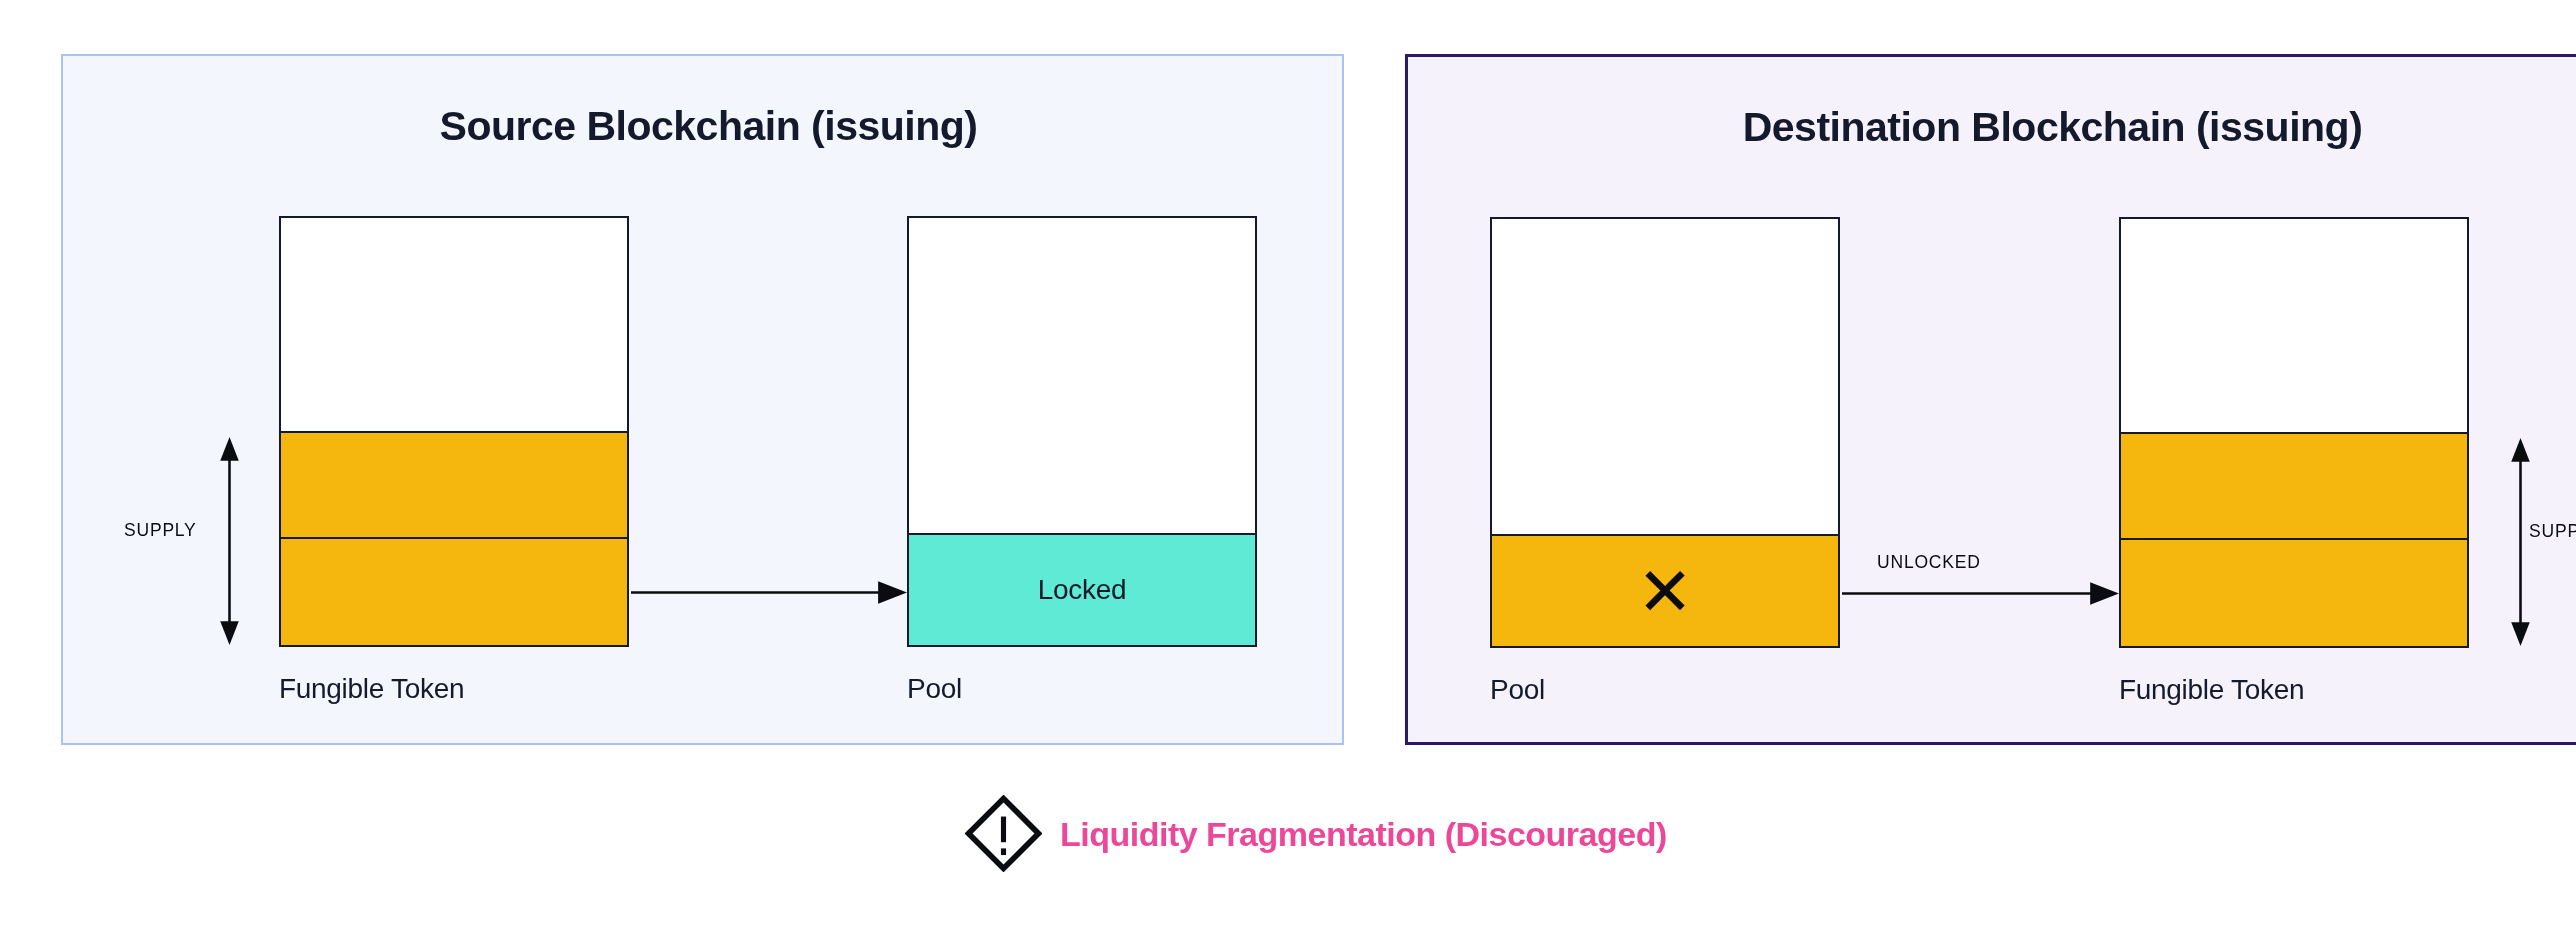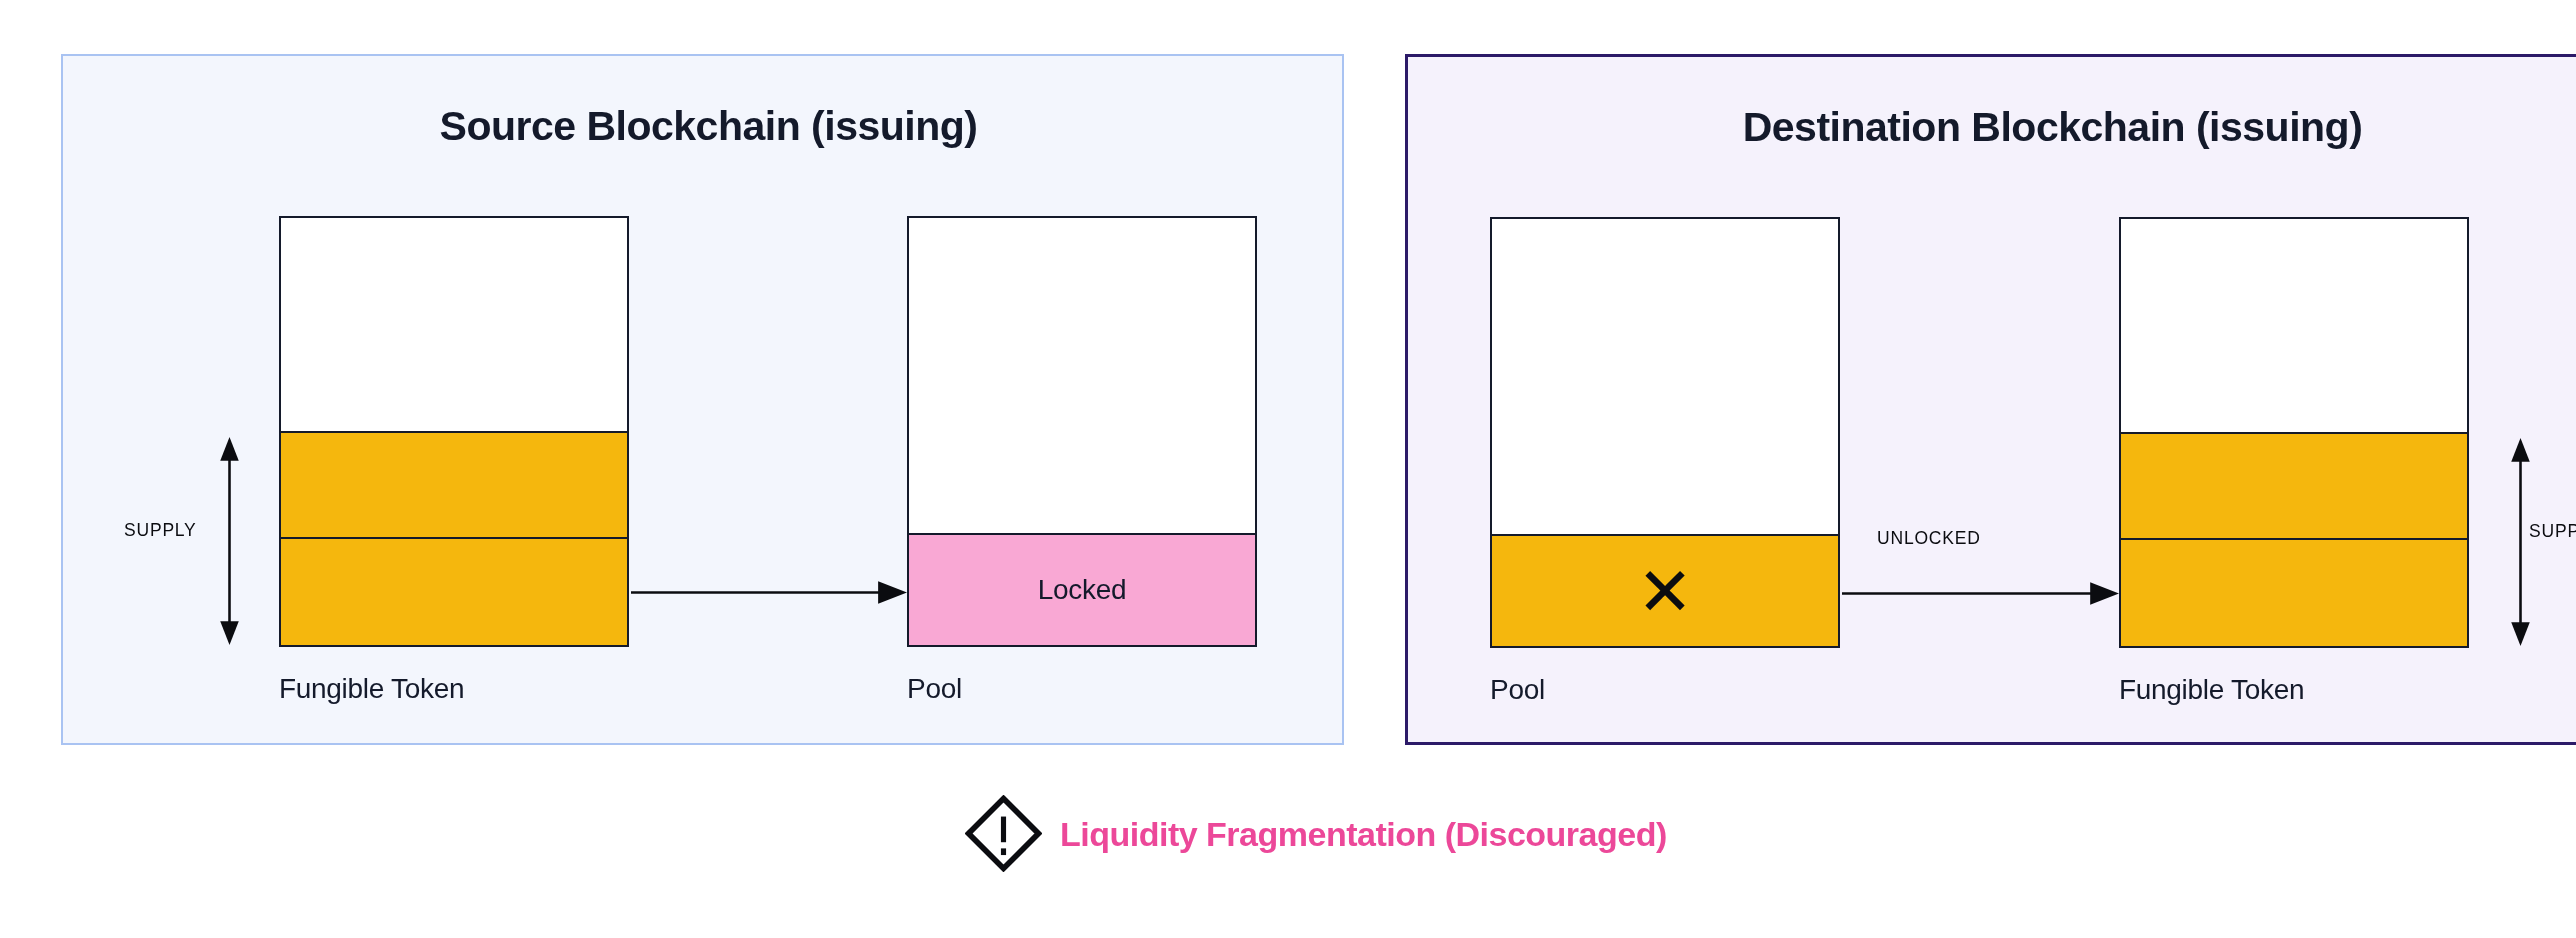--- a/index.html
+++ b/index.html
@@ -33,21 +33,21 @@
   .label-pool-right{left:82px;}
   .label-ft-right{left:711px;}
 
   .locked-text{font-size:28px;font-weight:500;letter-spacing:-0.3px;}
   .x-mark{font-size:67px;font-weight:700;line-height:67px;}
 
   .small-caps{position:absolute;font-size:17.5px;line-height:19.6px;font-weight:400;
     letter-spacing:0.8px;text-align:left;}
   .supply-text-left{left:61px;top:465px;width:93px;}
   .supply-text-right{left:1121px;top:465px;width:93px;}
-  .unlocked-text{left:469px;top:472px;width:206px;}
+  .unlocked-text{left:469px;top:496px;width:206px;}
 
   .varrow{position:absolute;top:379px;width:25px;height:212px;}
   .varrow-left{left:154px;}
   .varrow-right{left:1100px;}
 
   .harrow{position:absolute;top:524px;height:25px;}
   .harrow-left{left:568px;width:276px;}
   .harrow-right{left:434px;width:277px;}
 
   .caption-icon{position:absolute;left:965px;top:795px;width:77px;height:77px;}
@@ -75,21 +75,21 @@
       <div class="fill fill-upper" style="background: rgb(245, 183, 13); border-color: rgb(20, 26, 43);"></div>
       <div class="fill fill-lower" style="background: rgb(245, 183, 13); border-color: rgb(20, 26, 43);"></div>
     </div>
 
     <svg class="harrow harrow-left" viewBox="0 0 535 48">
       <line x1="0" y1="24" x2="487" y2="24" stroke-width="5" style="stroke: rgb(11, 12, 16);"></line>
       <polygon points="479,2 535,24 479,46" style="fill: rgb(11, 12, 16);"></polygon>
     </svg>
 
     <div class="box pool-box-left" style="border-color: rgb(20, 26, 43);">
-      <div class="fill fill-pool" style="background: #f9a8d4; border-color: rgb(20, 26, 43);">
+      <div class="fill fill-pool" style="background: #5eead4; border-color: rgb(20, 26, 43);">
         <span class="locked-text" style="color: rgb(20, 26, 43);">Locked</span>
       </div>
     </div>
 
     <div class="box-label label-ft-left" style="color: rgb(20, 26, 43);">Fungible Token</div>
     <div class="box-label label-pool-left" style="color: rgb(20, 26, 43);">Pool</div>
   </section>
 
   <section class="panel panel-right" style="background: rgb(245, 242, 252); border-color: rgb(44, 26, 104);">
 

